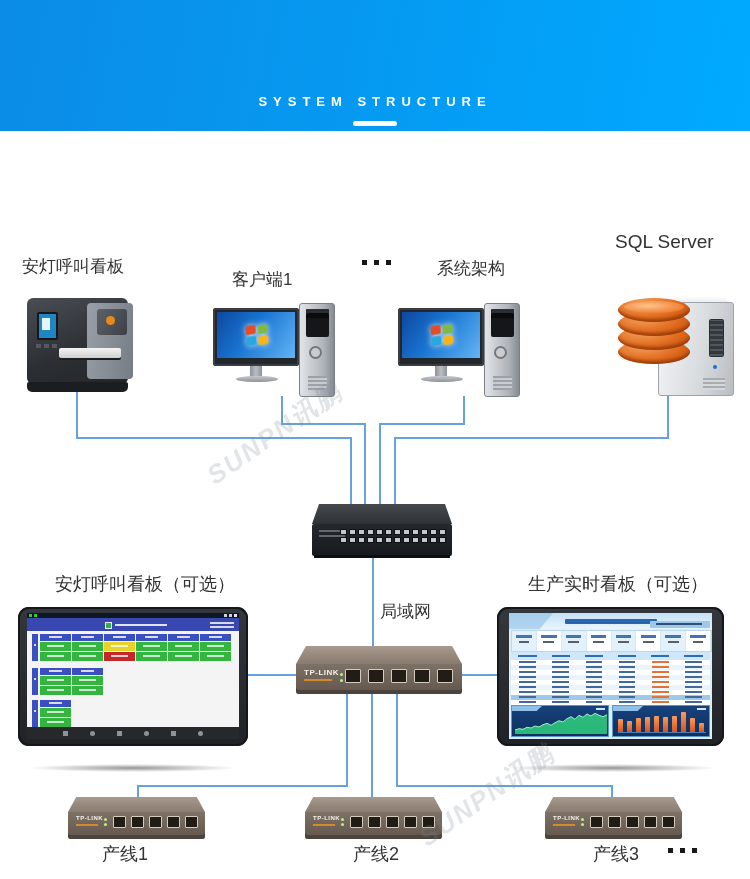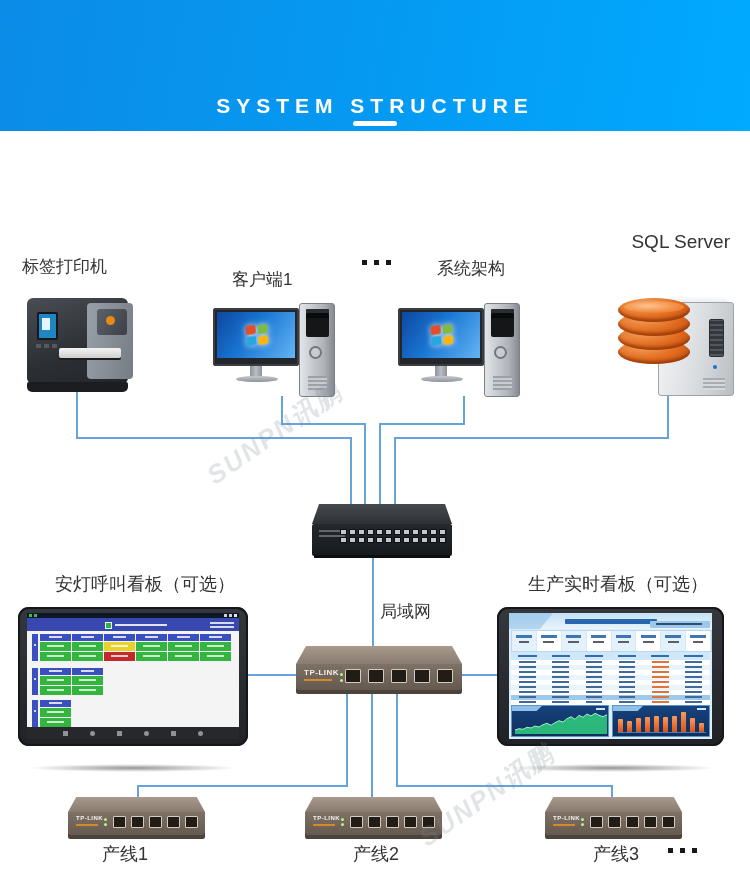--- a/index.html
+++ b/index.html
@@ -5,21 +5,21 @@
   html,body{margin:0;padding:0;background:#fff;}
   #canvas{position:relative;width:750px;height:879px;background:#fff;overflow:hidden;
           font-family:"Liberation Sans",sans-serif;}
 
   
   .hdr{position:absolute;left:0;top:0;width:750px;height:131px;
        background:linear-gradient(100deg,#0b8ce6 0%,#059bf3 55%,#00aaff 100%);}
   .hdr-title{position:absolute;left:0;top:32px;width:100%;text-align:center;color:#fff;
              font-size:43px;font-weight:800;letter-spacing:10px;}
   .hdr-sub{position:absolute;left:0;top:94px;width:100%;text-align:center;color:#fff;
-           font-size:21px;font-weight:600;letter-spacing:6px;}
+           font-size:13px;font-weight:600;letter-spacing:6px;}
   .hdr-bar{position:absolute;left:353px;top:121px;width:44px;height:5px;border-radius:3px;background:#fff;}
 
   
   .lbl{position:absolute;color:#333;font-size:17px;white-space:nowrap;}
   .wire{position:absolute;background:#66a3dd;z-index:1;}
   .wm{position:absolute;z-index:6;font-style:italic;font-weight:700;font-size:26px;letter-spacing:2px;
       color:rgba(125,135,148,.22);transform:rotate(-35deg);white-space:nowrap;pointer-events:none;}
   .dots{position:absolute;display:flex;gap:7px;}
   .dots i{width:5px;height:5px;background:#17181a;display:block;}
   .devshadow{position:absolute;height:8px;border-radius:50%;
@@ -189,29 +189,29 @@
 </head>
 <body>
 
 <div id="canvas">
 
   <div class="hdr">
     <div class="hdr-sub">SYSTEM STRUCTURE</div>
     <div class="hdr-bar"></div>
   </div>
 
-  <div class="lbl" style="left:22px;top:255px;">标签打印机</div>
+  <div class="lbl" style="left:22px;top:255px;">安灯呼叫看板</div>
   <div class="lbl" style="left:232px;top:268px;">客户端1</div>
   <div class="dots" style="left:362px;top:260px;">
       <i></i>
       <i></i>
       <i></i>
     </div>
   <div class="lbl" style="left:437px;top:257px;">系统架构</div>
-  <div class="lbl" style="left:615px;top:231px;width:115px;text-align:right;font-size:19px;">SQL Server</div>
+  <div class="lbl" style="left:615px;top:231px;width:115px;text-align:left;font-size:19px;">SQL Server</div>
   <div class="lbl" style="left:380px;top:600px;">局域网</div>
   <div class="lbl" style="left:528px;top:572px;font-size:18px;">生产实时看板（可选）</div>
   <div class="lbl" style="left:55px;top:572px;font-size:18px;">安灯呼叫看板（可选）</div>
   <div class="lbl" style="left:95px;top:842px;width:60px;text-align:center;font-size:18px;">产线1</div>
   <div class="lbl" style="left:346px;top:842px;width:60px;text-align:center;font-size:18px;">产线2</div>
   <div class="lbl" style="left:586px;top:842px;width:60px;text-align:center;font-size:18px;">产线3</div>
   <div class="dots" style="left:668px;top:848px;">
       <i></i>
       <i></i>
       <i></i>

